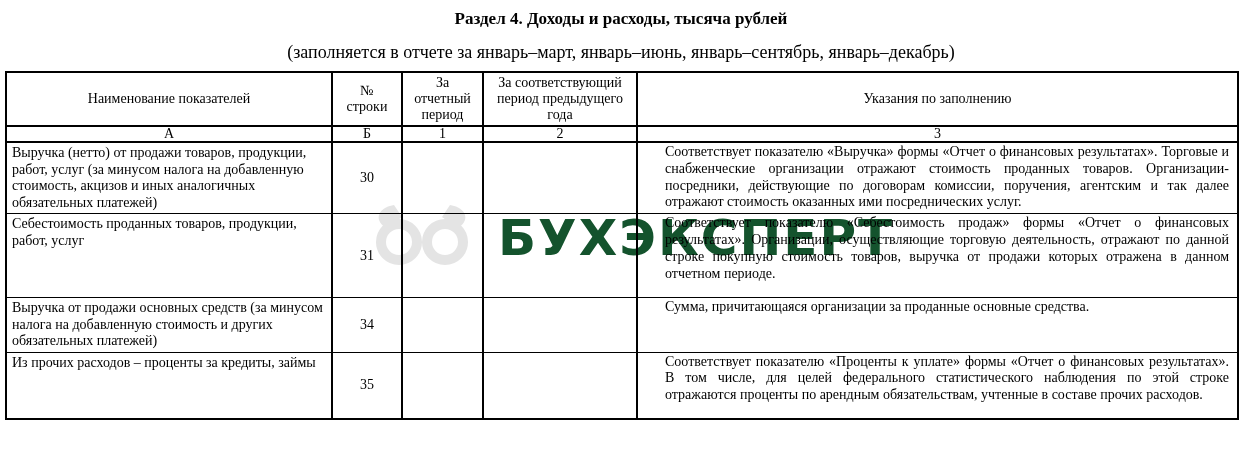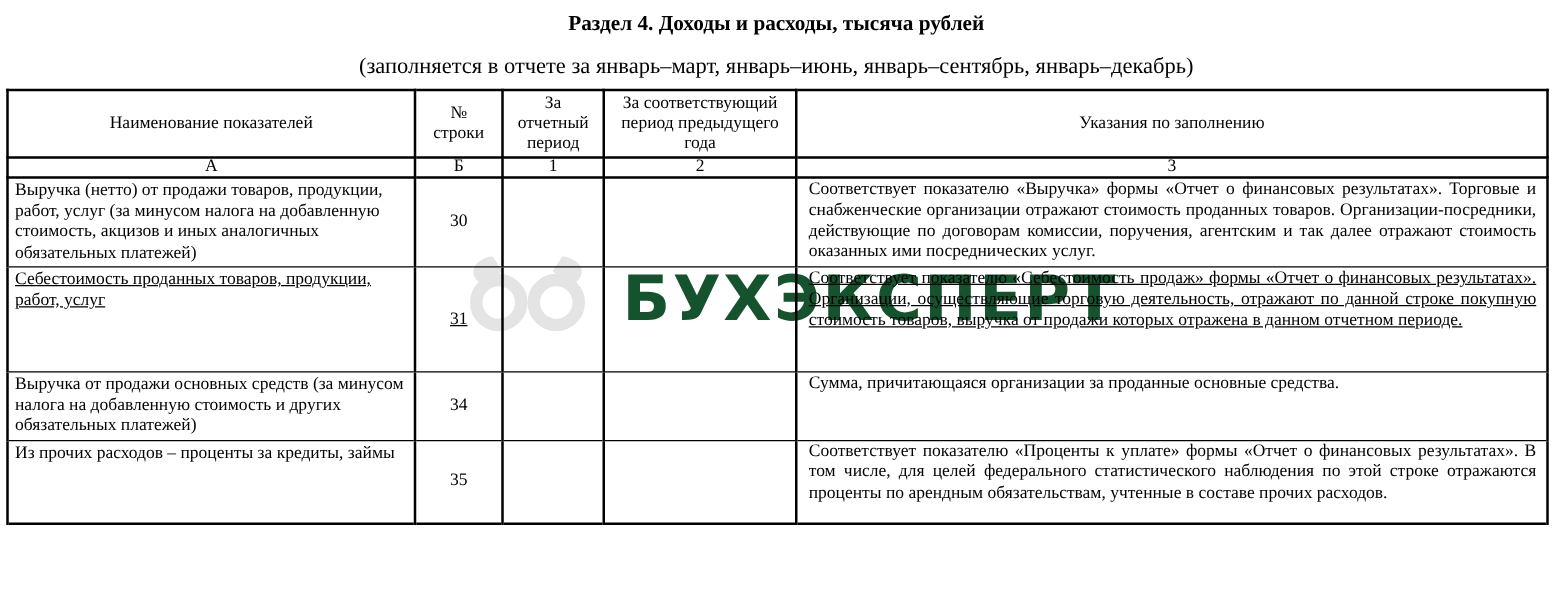--- a/index.html
+++ b/index.html
@@ -82,26 +82,26 @@
     line-height: 16.5px;
     text-align: left;
   }
   td.num-cell {
     text-align: center;
     vertical-align: middle;
     margin-top: 40px;
   }
   td.val-cell { }
   td.instr-cell {
-    padding: 1px 8px 2px 9px;
+    padding: 1px 8px 2px 27px;
     line-height: 16.8px;
     text-align: justify;
   }
   tr.r30 { height: 69px; }
-  tr.r31 { height: 84px; text-decoration: underline; }
+  tr.r31 { height: 84px; }
   tr.r32 { height: 31px; }
   tr.r33 { height: 34px; }
   tr.r34 { height: 49px; }
   tr.r35 { height: 67px; }
 </style>
 </head>
 <body>
 
 <div class="doc-title">Раздел 4. Доходы и расходы, тысяча рублей</div>
 <div class="doc-subtitle">(заполняется в отчете за январь–март, январь–июнь, январь–сентябрь, январь–декабрь)</div>

